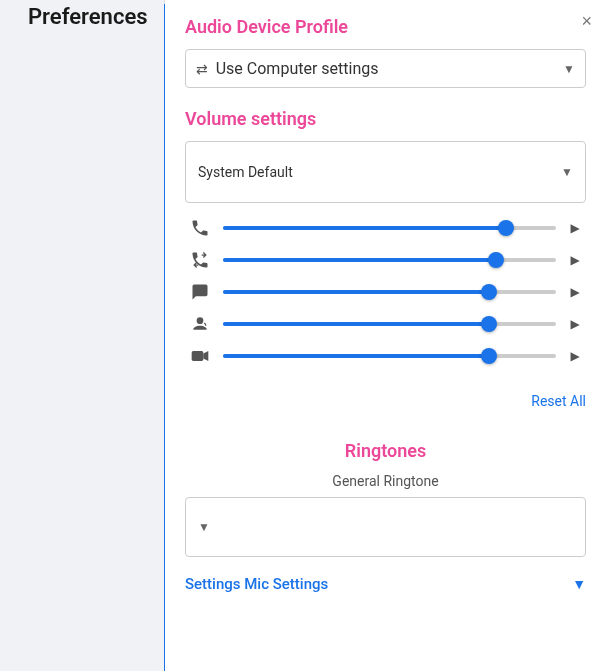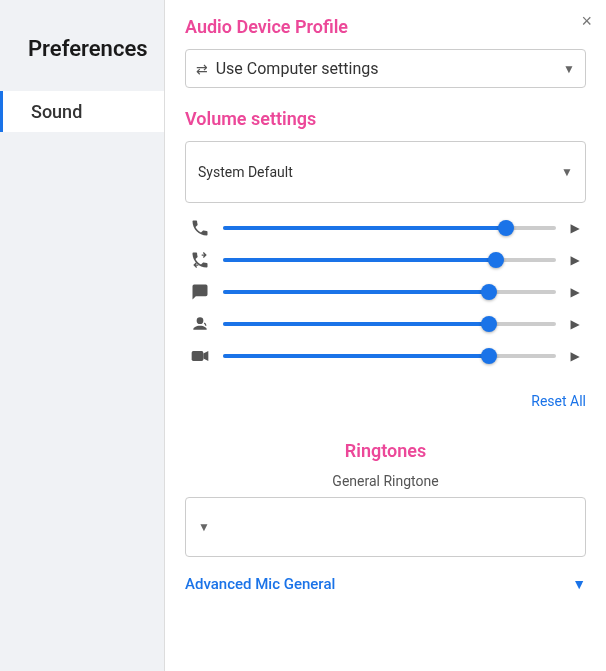--- a/index.html
+++ b/index.html
@@ -11,22 +11,21 @@
       overflow: hidden;
       display: flex;
     }
 
     
     .sidebar {
       width: 165px;
       background: #f0f2f5;
       border-right: 1px solid #ddd;
       display: flex;
-      flex-direction: column;
-      padding-top: 36px;
+      padding-top: 4px;
       flex-shrink: 0;
     }
     .sidebar-title {
       font-size: 22px;
       font-weight: 600;
       color: #1a1a1a;
       padding: 0 16px 30px 28px;
     }
     .sidebar-item {
       padding: 10px 16px 10px 28px;
@@ -337,16 +336,16 @@
 
   <div class="ringtones-section">
     <div class="section-title">Ringtones</div>
     <div class="ringtone-sublabel">General Ringtone</div>
     <div class="volume-dropdown">
       <span style="color:#666;font-size:12px;">▼</span>
     </div>
   </div>
 
   <div class="advanced-section">
-    <span class="advanced-title">Advanced Mic General</span>
+    <span class="advanced-title">Settings Mic Settings</span>
     <span class="advanced-chevron">▼</span>
   </div>
 </div>
 
 </body></html>

